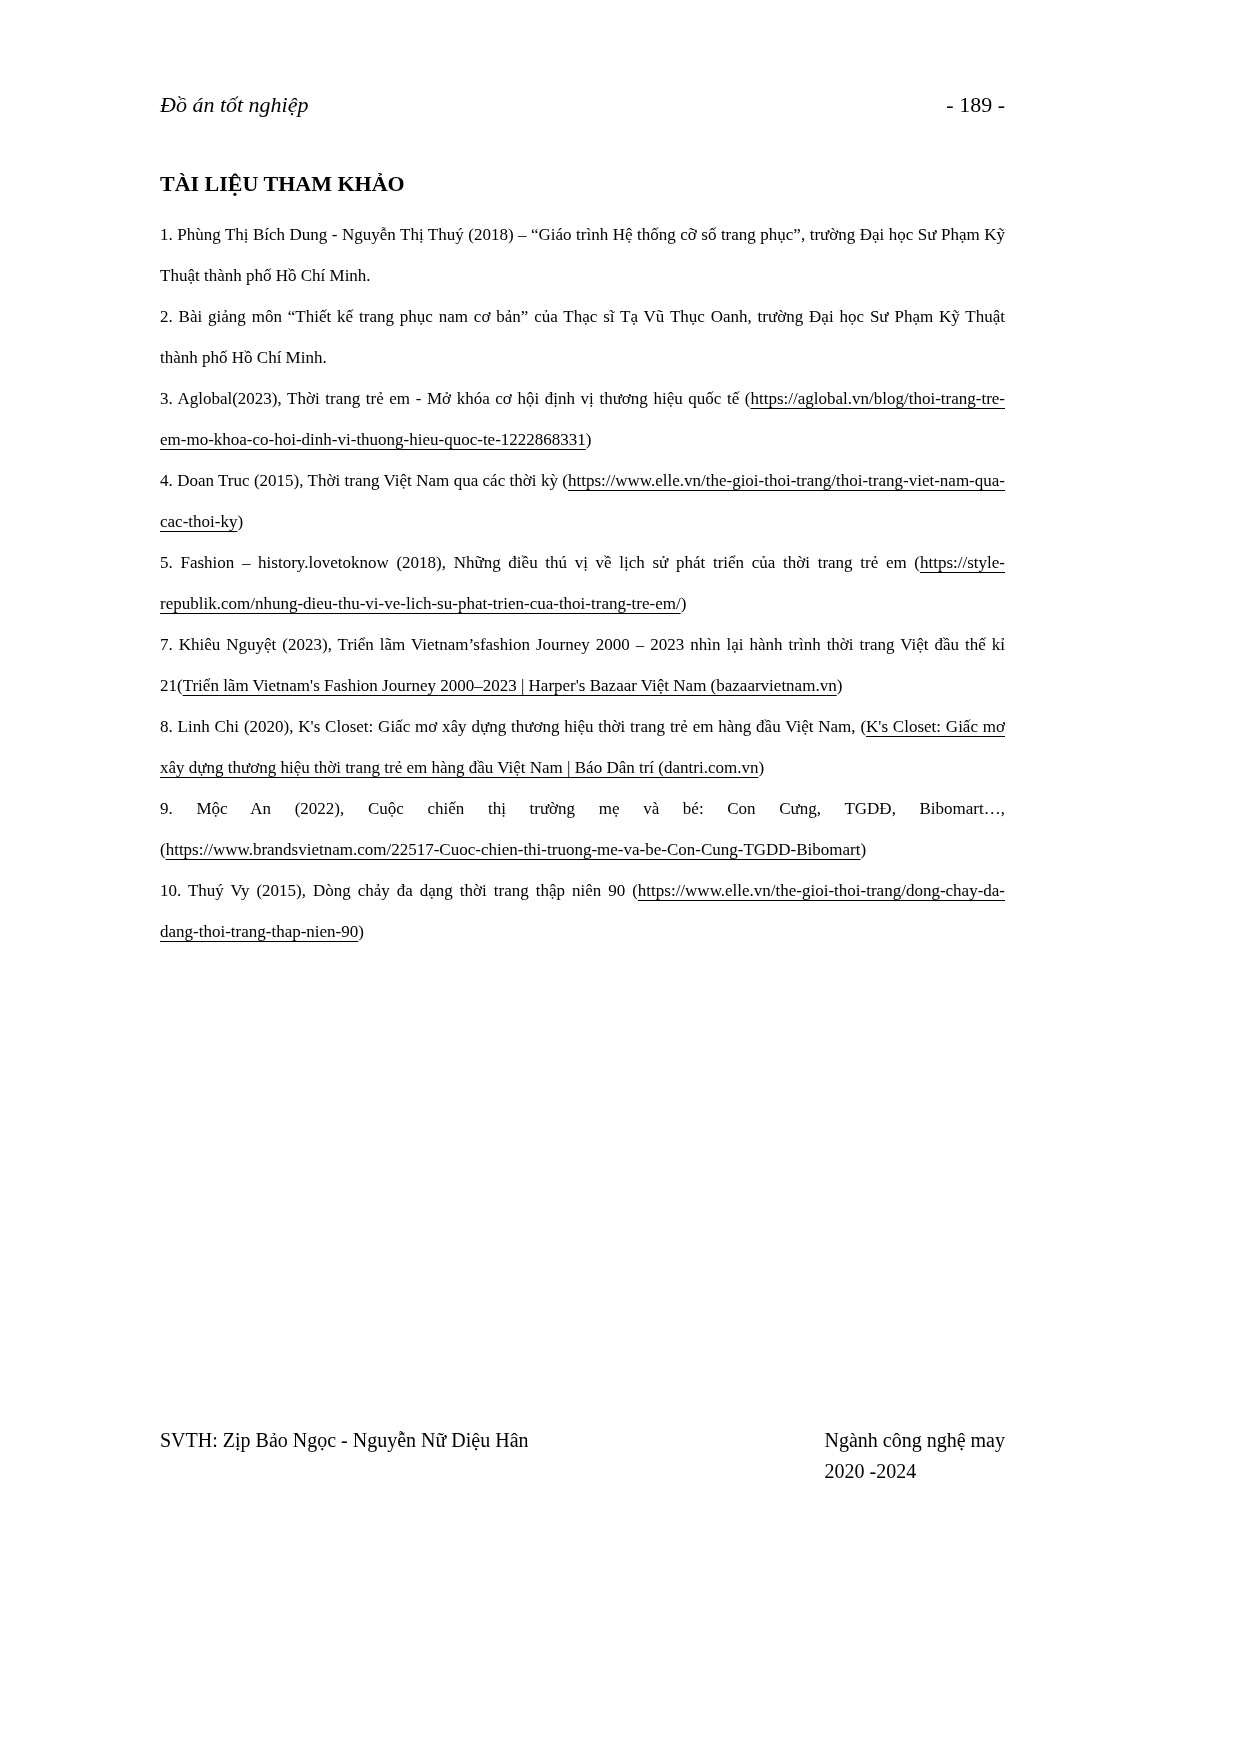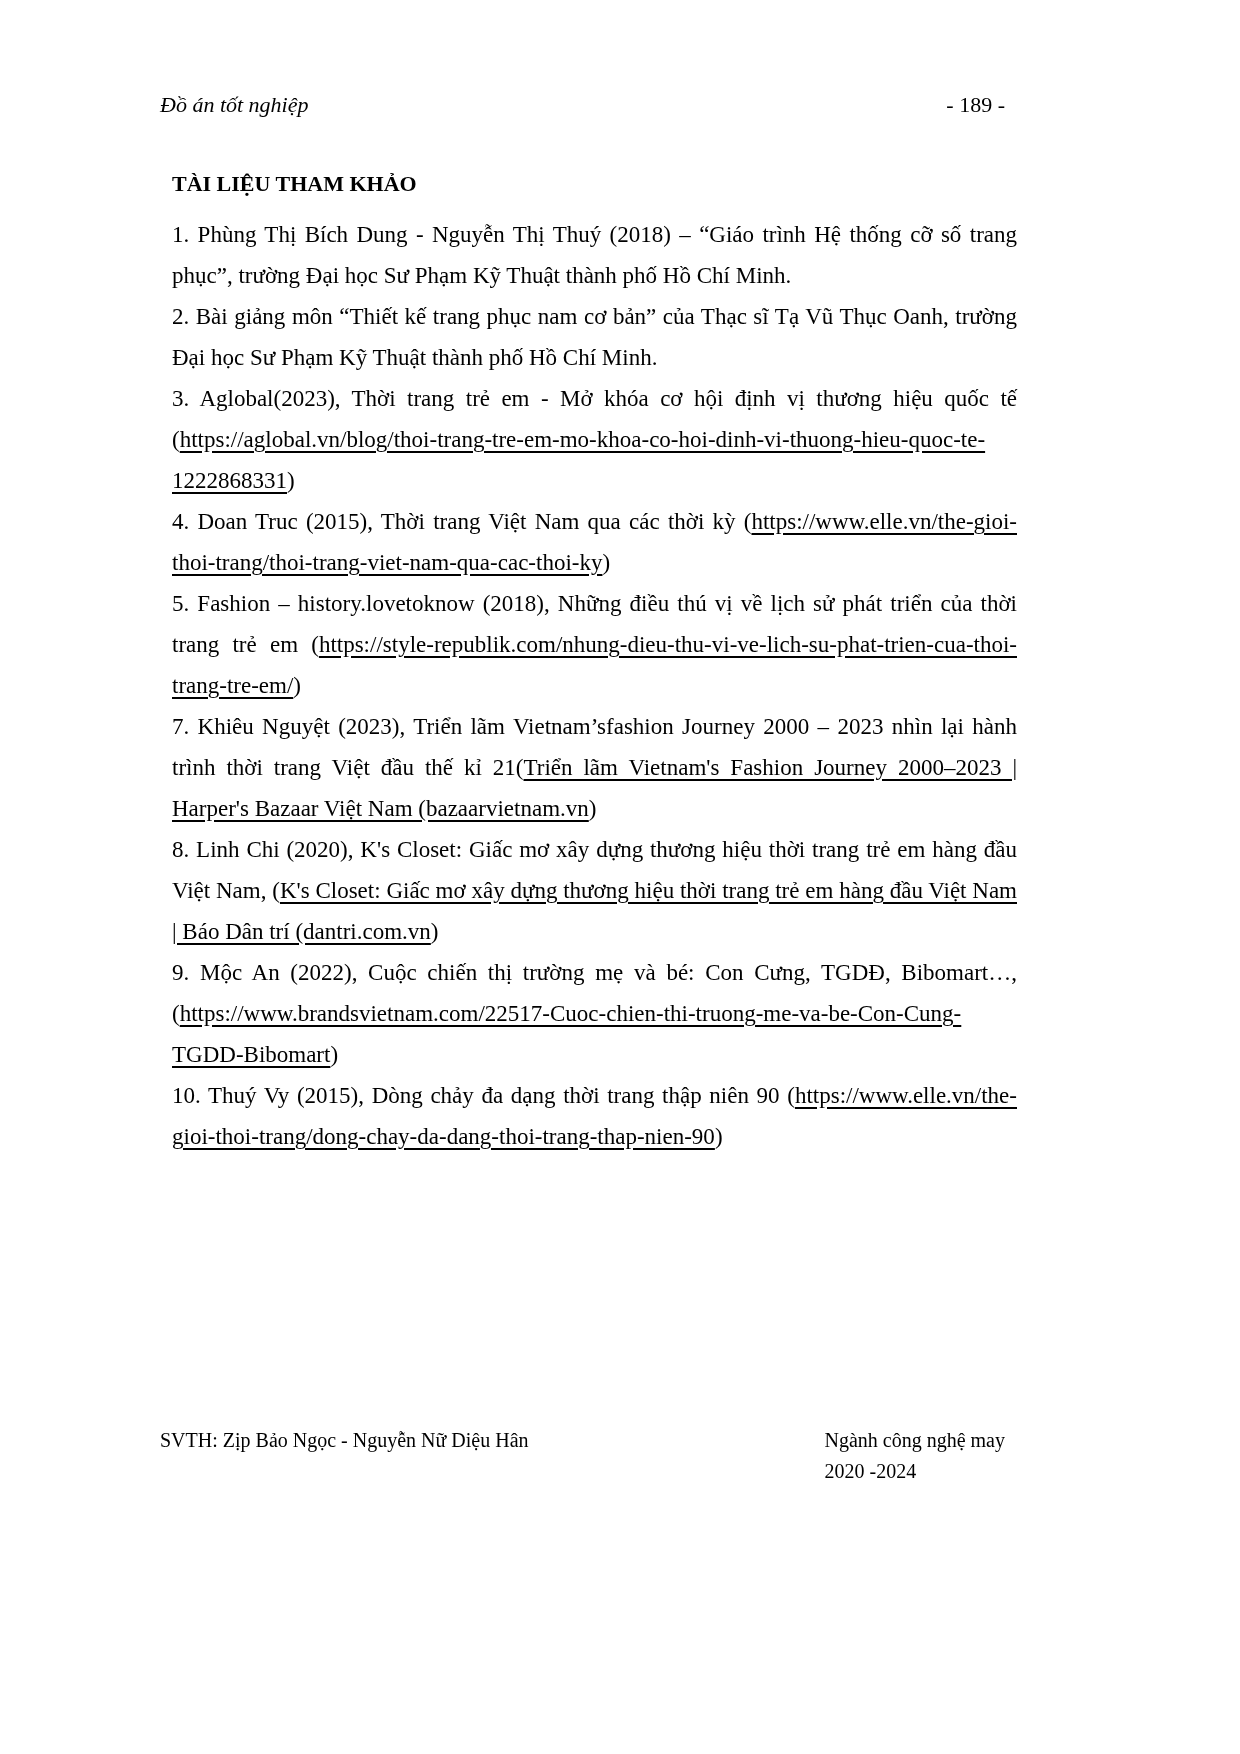--- a/index.html
+++ b/index.html
@@ -22,31 +22,31 @@
     right: 235px;
     display: flex;
     justify-content: space-between;
     align-items: baseline;
     font-size: 22px;
   }
   .doc-title { font-style: italic; }
   .content {
     position: absolute;
     top: 163px;
-    left: 172px;
+    left: 160px;
     width: 845px;
   }
   .page-title {
     font-size: 22px;
     font-weight: bold;
     line-height: 41px;
     margin-bottom: 10px;
   }
   .ref {
-    font-size: 23px;
+    font-size: 17px;
     line-height: 41px;
     text-align: justify;
     overflow-wrap: break-word;
   }
   .ref .link {
     text-decoration: underline;
     text-underline-offset: 4px;
     color: #000000;
     cursor: pointer;
   }

